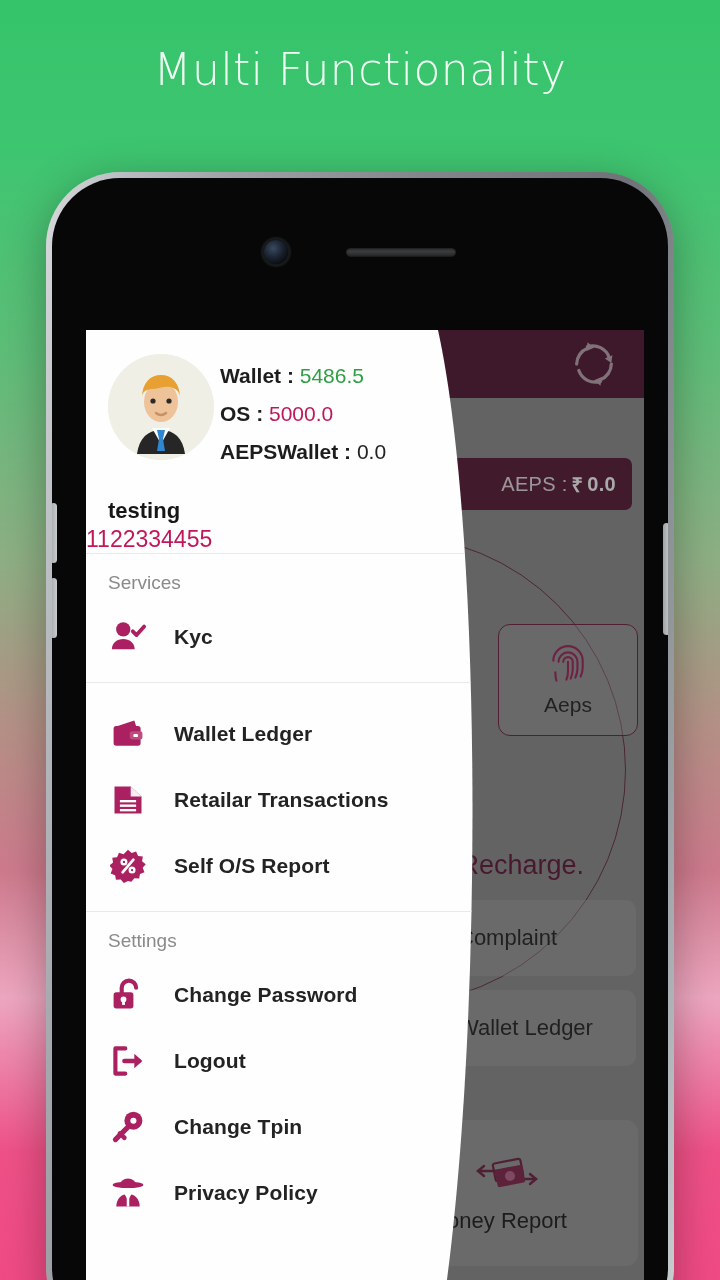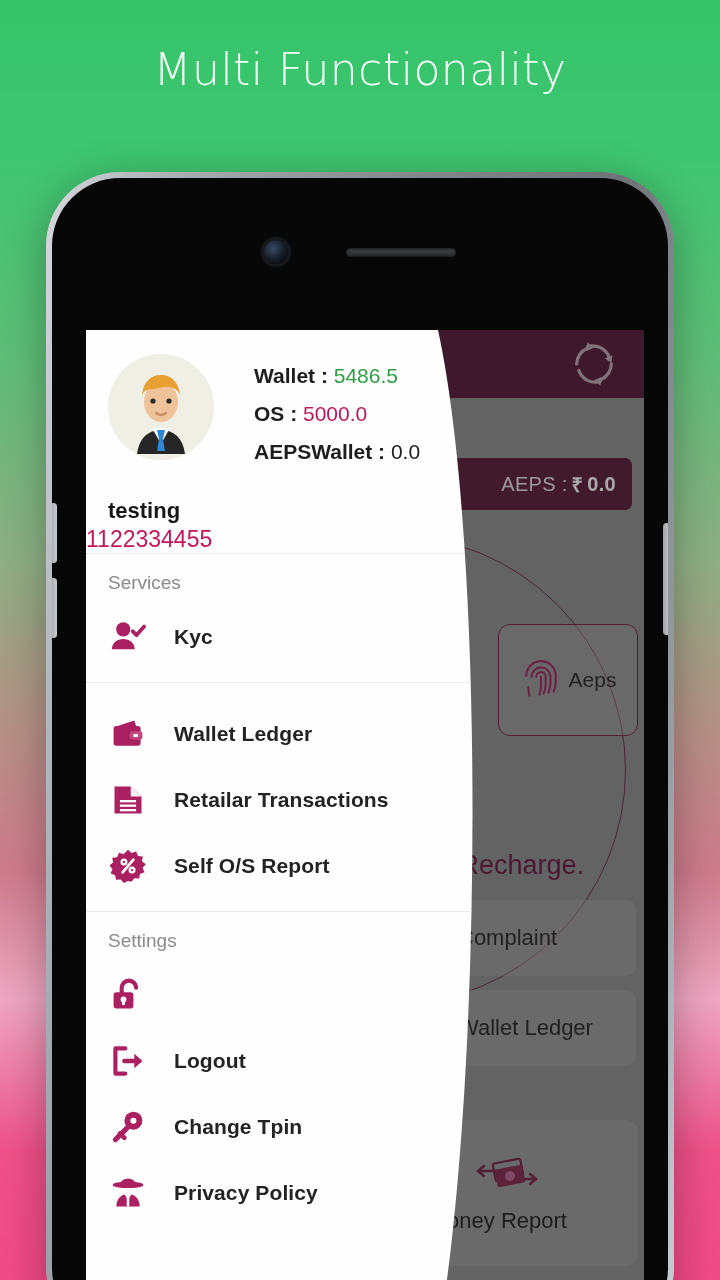--- a/index.html
+++ b/index.html
@@ -109,21 +109,21 @@
   .ring{
     position:absolute; left:70px; top:205px;
     width:470px; height:470px; border-radius:50%;
     border:1.6px solid #5b1434; opacity:.85;
   }
   .tile{
     position:absolute;
     background:rgba(170,170,170,.35);
     border:1.4px solid #6d1a3c;
     border-radius:12px;
-    display:flex; flex-direction:row; align-items:center; justify-content:center;
+    display:flex; flex-direction:column; align-items:center; justify-content:center;
     gap:7px;
     color:#1d1d1d; font-size:21px;
   }
   .tile-aeps{ left:412px; top:294px; width:140px; height:112px; }
   .tile-aeps .fp{ width:42px;height:42px; }
 
   .bg-headline{
     position:absolute; left:330px; top:520px;
     font-size:27px; color:#5e1033; font-weight:400; white-space:nowrap;
   }
@@ -163,21 +163,21 @@
     width:398px;
     background:#fefefe;
     box-shadow:6px 0 22px rgba(0,0,0,.28);
     overflow:hidden;
     
     border-top-right-radius:0;
     clip-path: path("M0,0 L352,0 C398,210 398,740 352,1010 L0,1010 Z");
   }
   .drawer-head{
     padding:24px 22px 16px 22px;
-    display:flex; gap:40px;
+    display:flex; gap:6px;
   }
   .avatar{
     width:106px;height:106px;border-radius:50%;
     background:#efefe8; flex:none;
     overflow:hidden; position:relative;
   }
   .head-right{ padding-top:10px; }
   .bal-line{ font-size:21px; font-weight:700; color:#1d1d1d; margin-bottom:14px; white-space:nowrap;}
   .bal-line .v-green{ color:#2f9e44; font-weight:400; }
   .bal-line .v-red{ color:#be185d; font-weight:400; }
@@ -388,20 +388,21 @@
 
           <div class="nav-item">
             <span class="nav-ico">
               <svg viewBox="0 0 40 40" width="36" height="36">
                 <path d="M13 18 V12 a8 8 0 0 1 16 0" fill="none" stroke="#ab2060" stroke-width="4.6" stroke-linecap="round"></path>
                 <rect x="4" y="17" width="22" height="18" rx="3" class="mag"></rect>
                 <circle cx="15" cy="25" r="3.2" fill="#ffffff"></circle>
                 <rect x="13.4" y="25" width="3.2" height="6" fill="#ffffff"></rect>
               </svg>
             </span>
+            <span class="nav-label">Change Password</span>
           </div>
 
           <div class="nav-item">
             <span class="nav-ico">
               <svg viewBox="0 0 40 40" width="36" height="36">
                 <path d="M17 6 H6 V34 H17" fill="none" stroke="#ab2060" stroke-width="4.6" stroke-linecap="round" stroke-linejoin="round"></path>
                 <path d="M16 20 H32" stroke="#ab2060" stroke-width="5" stroke-linecap="round"></path>
                 <path d="M27 12 l9 8 -9 8 z" class="mag"></path>
               </svg>
             </span>

